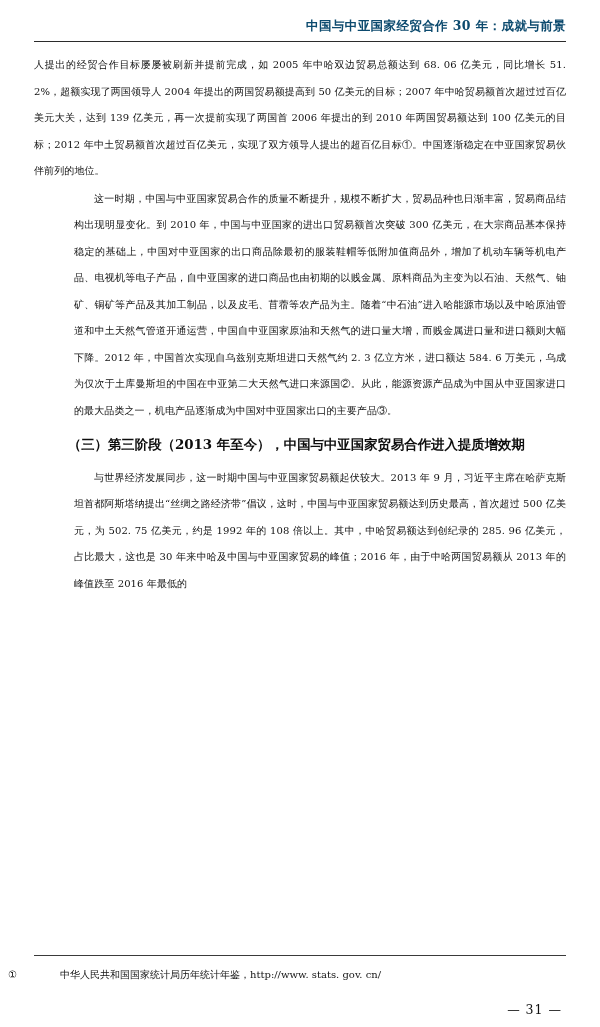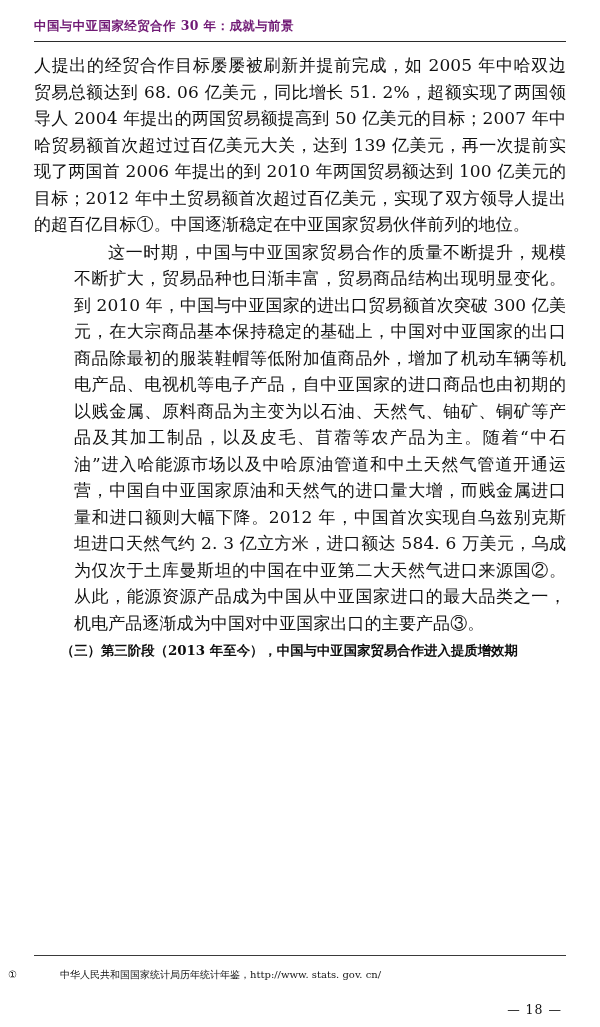--- a/index.html
+++ b/index.html
@@ -19,58 +19,58 @@
     width: 600px;
     height: 1027px;
     box-sizing: border-box;
     padding: 18px 34px 10px 34px;
     position: relative;
     display: flex;
     flex-direction: column;
   }
   
   .header {
-    text-align: left;
+    text-align: right;
     font-size: 12.5px;
     font-weight: bold;
     letter-spacing: 0.4px;
-    color: #701a75;
+    color: #0c4a6e;
     padding-bottom: 6px;
     font-family: "DejaVu Serif", "Liberation Serif", serif;
   }
   .header-rule {
     border: none;
     border-top: 1px solid #2b2b2b;
     margin: 0 0 10px 0;
     height: 0;
   }
   
   .content {
     flex: 1 1 auto;
   }
   p.para {
     margin: 0 0 1px 0;
-    font-size: 17px;
+    font-size: 10px;
     line-height: 26.5px;
     text-align: justify;
     text-justify: inter-ideograph;
     letter-spacing: 0.1px;
     color: #111;
   }
   p.indent {
     text-indent: 2em;
     margin-left: 40px;
   }
   .subhead {
     font-size: 13.4px;
     line-height: 26.5px;
     font-weight: bold;
     text-indent: 2em;
     text-align: justify;
-    margin: 0;
+    margin: 7px;
     color: #0d0d0d;
   }
   
   .footnote-area {
     margin-top: auto;
     padding-top: 4px;
   }
   .fn-rule {
     border: none;
     border-top: 1px solid #3a3a3a;
@@ -116,30 +116,31 @@
   <hr class="header-rule">
 
   <div class="content">
 
     <p class="para">人提出的经贸合作目标屡屡被刷新并提前完成，如 2005 年中哈双边贸易总额达到 68. 06 亿美元，同比增长 51. 2%，超额实现了两国领导人 2004 年提出的两国贸易额提高到 50 亿美元的目标；2007 年中哈贸易额首次超过过百亿美元大关，达到 139 亿美元，再一次提前实现了两国首 2006 年提出的到 2010 年两国贸易额达到 100 亿美元的目标；2012 年中土贸易额首次超过百亿美元，实现了双方领导人提出的超百亿目标①。中国逐渐稳定在中亚国家贸易伙伴前列的地位。</p>
 
     <p class="para indent">这一时期，中国与中亚国家贸易合作的质量不断提升，规模不断扩大，贸易品种也日渐丰富，贸易商品结构出现明显变化。到 2010 年，中国与中亚国家的进出口贸易额首次突破 300 亿美元，在大宗商品基本保持稳定的基础上，中国对中亚国家的出口商品除最初的服装鞋帽等低附加值商品外，增加了机动车辆等机电产品、电视机等电子产品，自中亚国家的进口商品也由初期的以贱金属、原料商品为主变为以石油、天然气、铀矿、铜矿等产品及其加工制品，以及皮毛、苜蓿等农产品为主。随着“中石油”进入哈能源市场以及中哈原油管道和中土天然气管道开通运营，中国自中亚国家原油和天然气的进口量大增，而贱金属进口量和进口额则大幅下降。2012 年，中国首次实现自乌兹别克斯坦进口天然气约 2. 3 亿立方米，进口额达 584. 6 万美元，乌成为仅次于土库曼斯坦的中国在中亚第二大天然气进口来源国②。从此，能源资源产品成为中国从中亚国家进口的最大品类之一，机电产品逐渐成为中国对中亚国家出口的主要产品③。</p>
 
     <p class="subhead">（三）第三阶段（2013 年至今），中国与中亚国家贸易合作进入提质增效期</p>
 
+    <p class="para indent">与世界经济发展同步，这一时期中国与中亚国家贸易额起伏较大。2013 年 9 月，习近平主席在哈萨克斯坦首都阿斯塔纳提出“丝绸之路经济带”倡议，这时，中国与中亚国家贸易额达到历史最高，首次超过 500 亿美元，为 502. 75 亿美元，约是 1992 年的 108 倍以上。其中，中哈贸易额达到创纪录的 285. 96 亿美元，占比最大，这也是 30 年来中哈及中国与中亚国家贸易的峰值；2016 年，由于中哈两国贸易额从 2013 年的峰值跌至 2016 年最低的</p>
 
   </div>
 
   <div class="footnote-area">
     <hr class="fn-rule">
 
     <p class="footnote">
       <span class="fn-hang">
         <span class="fn-marker">①</span><span>中华人民共和国国家统计局历年统计年鉴，http://www. stats. gov. cn/</span>
       </span>
     </p>
 
 
   </div>
 
-  <div class="page-number">— 18 —</div>
+  <div class="page-number">— 31 —</div>
 
 </div>
 
 </body></html>

